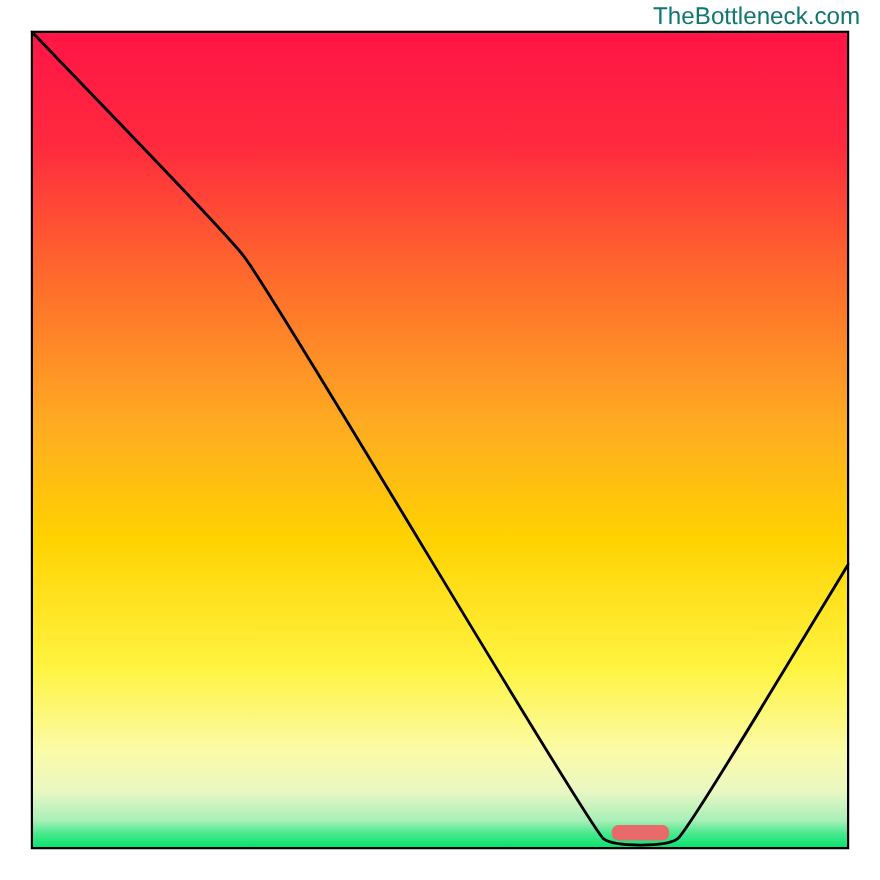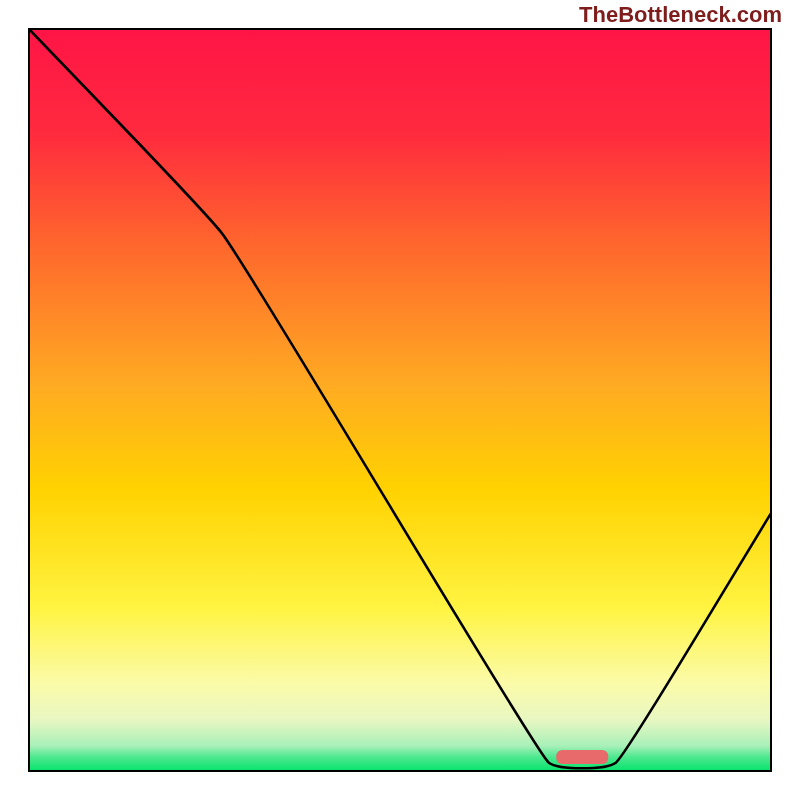--- a/index.html
+++ b/index.html
@@ -7,23 +7,23 @@
     width: 800px;
     height: 800px;
     background: #ffffff;
     font-family: Arial, sans-serif;
     position: relative;
   }
   .watermark {
     position: absolute;
     top: 2px;
     right: 18px;
-    color: #7f1d1d;
+    color: #0f766e;
     font-size: 22px;
-    font-weight: 700;
+    font-weight: 400;
     z-index: 10;
   }
   .plot-area {
     position: absolute;
     left: 28px;
     top: 28px;
     width: 744px;
     height: 744px;
   }
   .plot-area svg {

